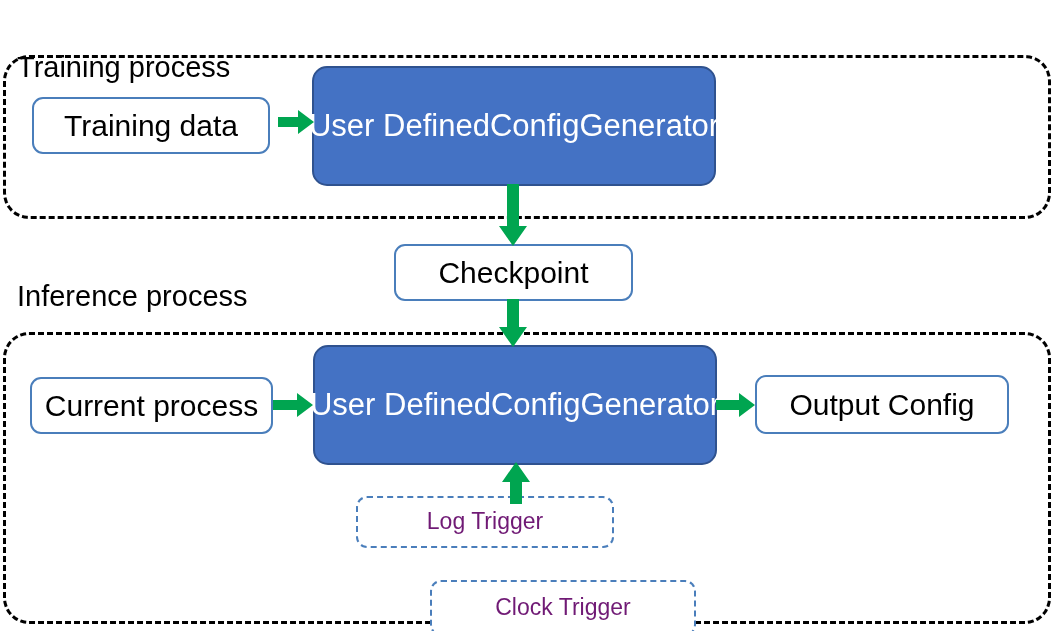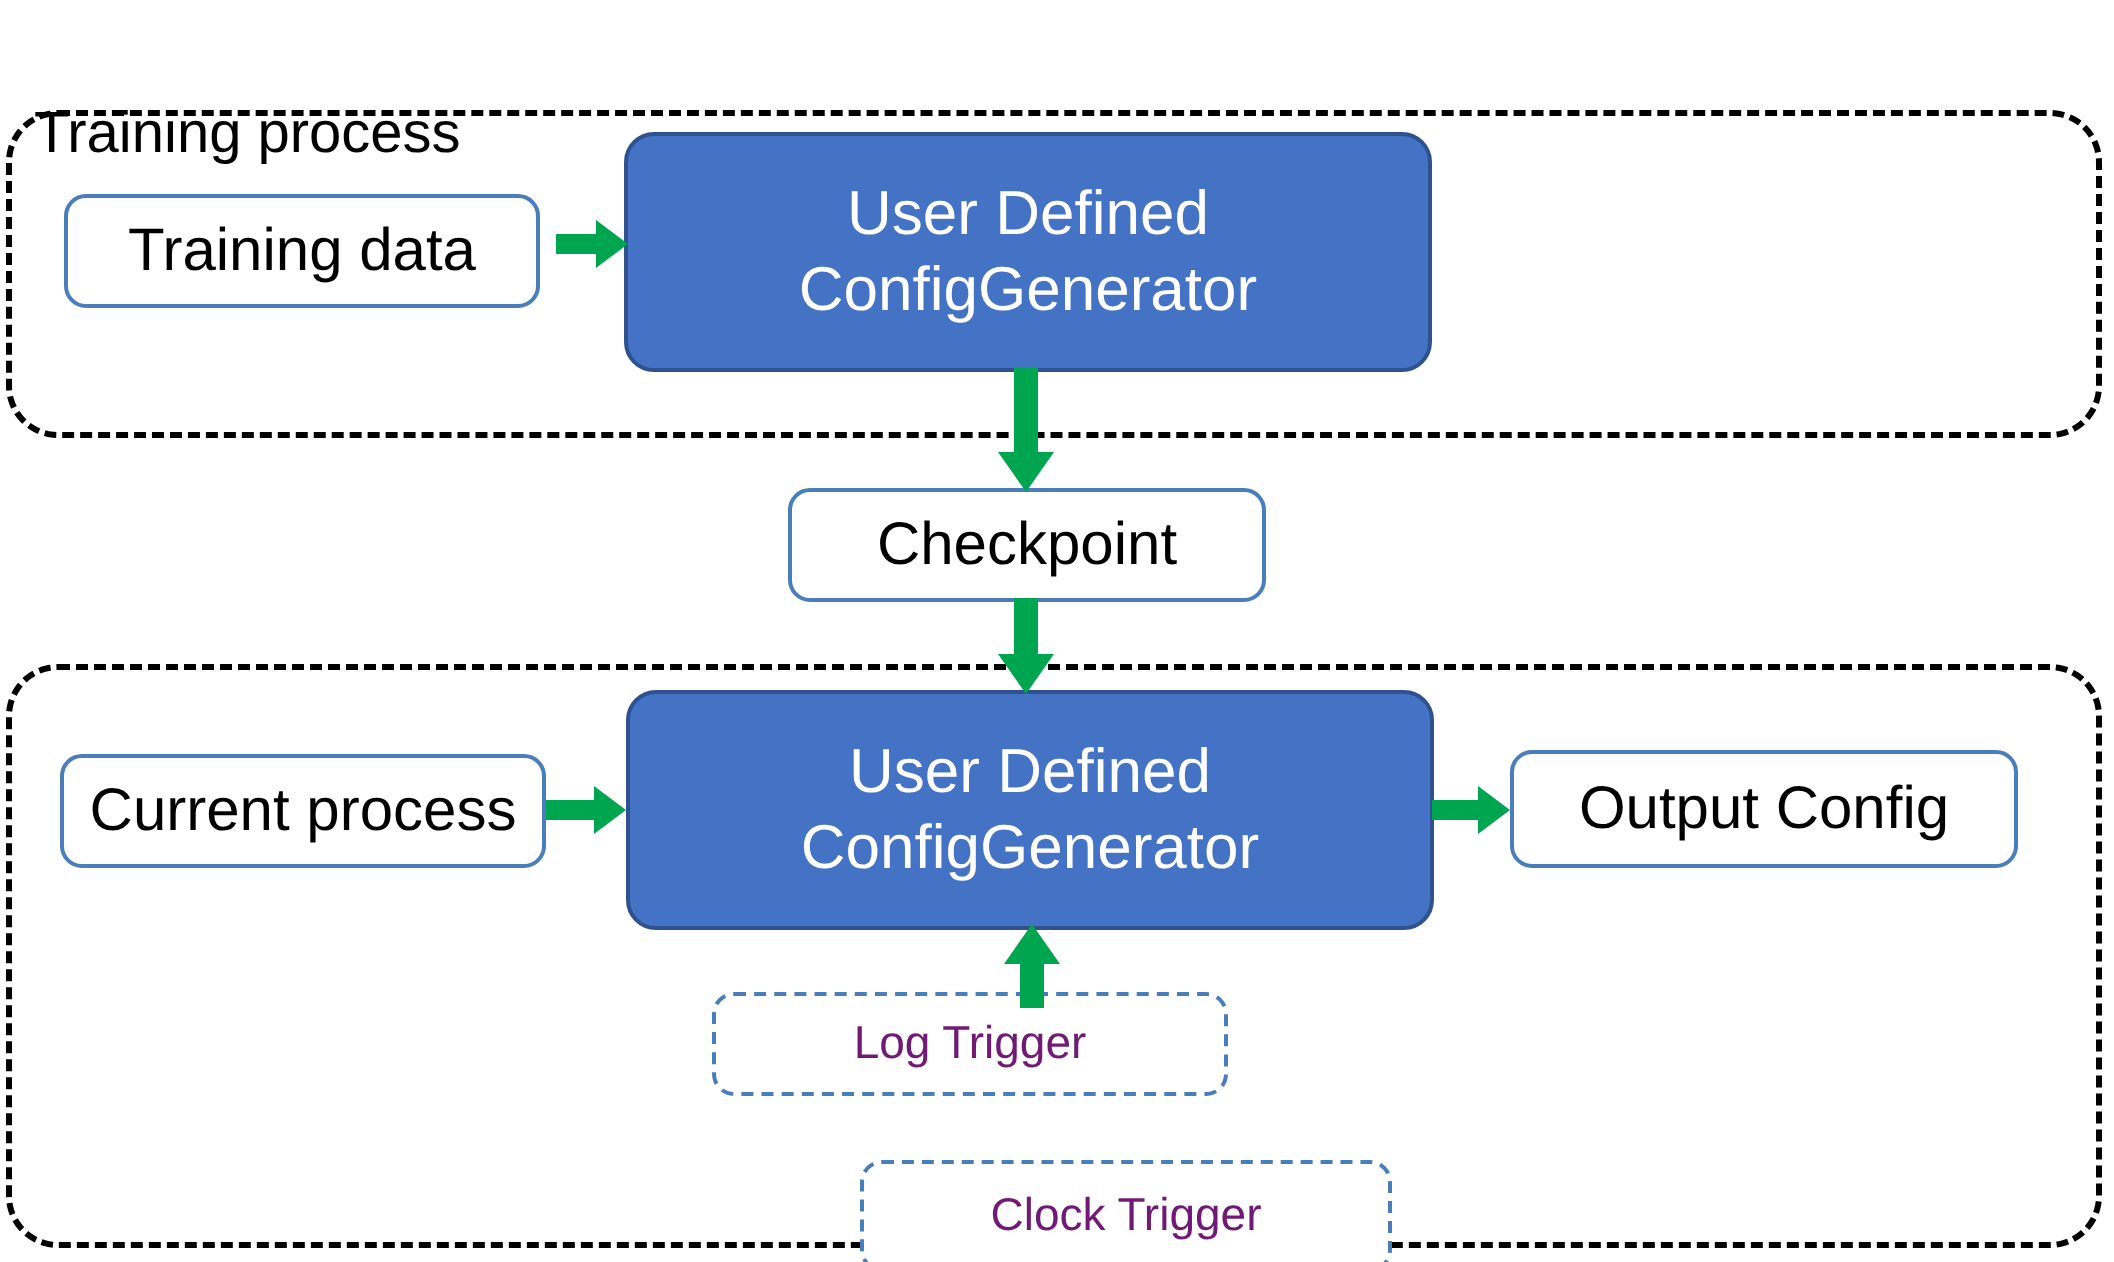--- a/index.html
+++ b/index.html
@@ -82,21 +82,21 @@
   #node-clock-trigger { left: 430px; top: 580px; width: 266px; height: 56px; z-index: 4; }
 
   
   .process-box {
     position: absolute;
     box-sizing: border-box;
     background: #4472C4;
     border: 2px solid #2F528F;
     border-radius: 15px;
     display: flex;
-    flex-direction: column;
+    flex-direction: row;
     align-items: center;
     justify-content: center;
     color: #ffffff;
     font-size: 31px;
     line-height: 38px;
     white-space: nowrap;
     z-index: 2;
   }
   #node-train-generator { left: 312px; top: 66px;  width: 404px; height: 120px; }
   #node-infer-generator { left: 313px; top: 345px; width: 404px; height: 120px; }
@@ -109,20 +109,21 @@
   }
   .arrow svg { display: block; overflow: visible; }
 </style>
 </head>
 <body>
 
 <div id="canvas">
 
   <div class="section-caption" id="caption-training">Training process</div>
 
+  <div class="section-caption" id="caption-inference">Inference process</div>
 
   <div class="group-box" id="group-training"></div>
 
   <div class="group-box" id="group-inference"></div>
 
   <div class="node-box" id="node-training-data">Training data</div>
 
   <div class="process-box" id="node-train-generator">
     <span>User Defined</span>
     <span>ConfigGenerator</span>

